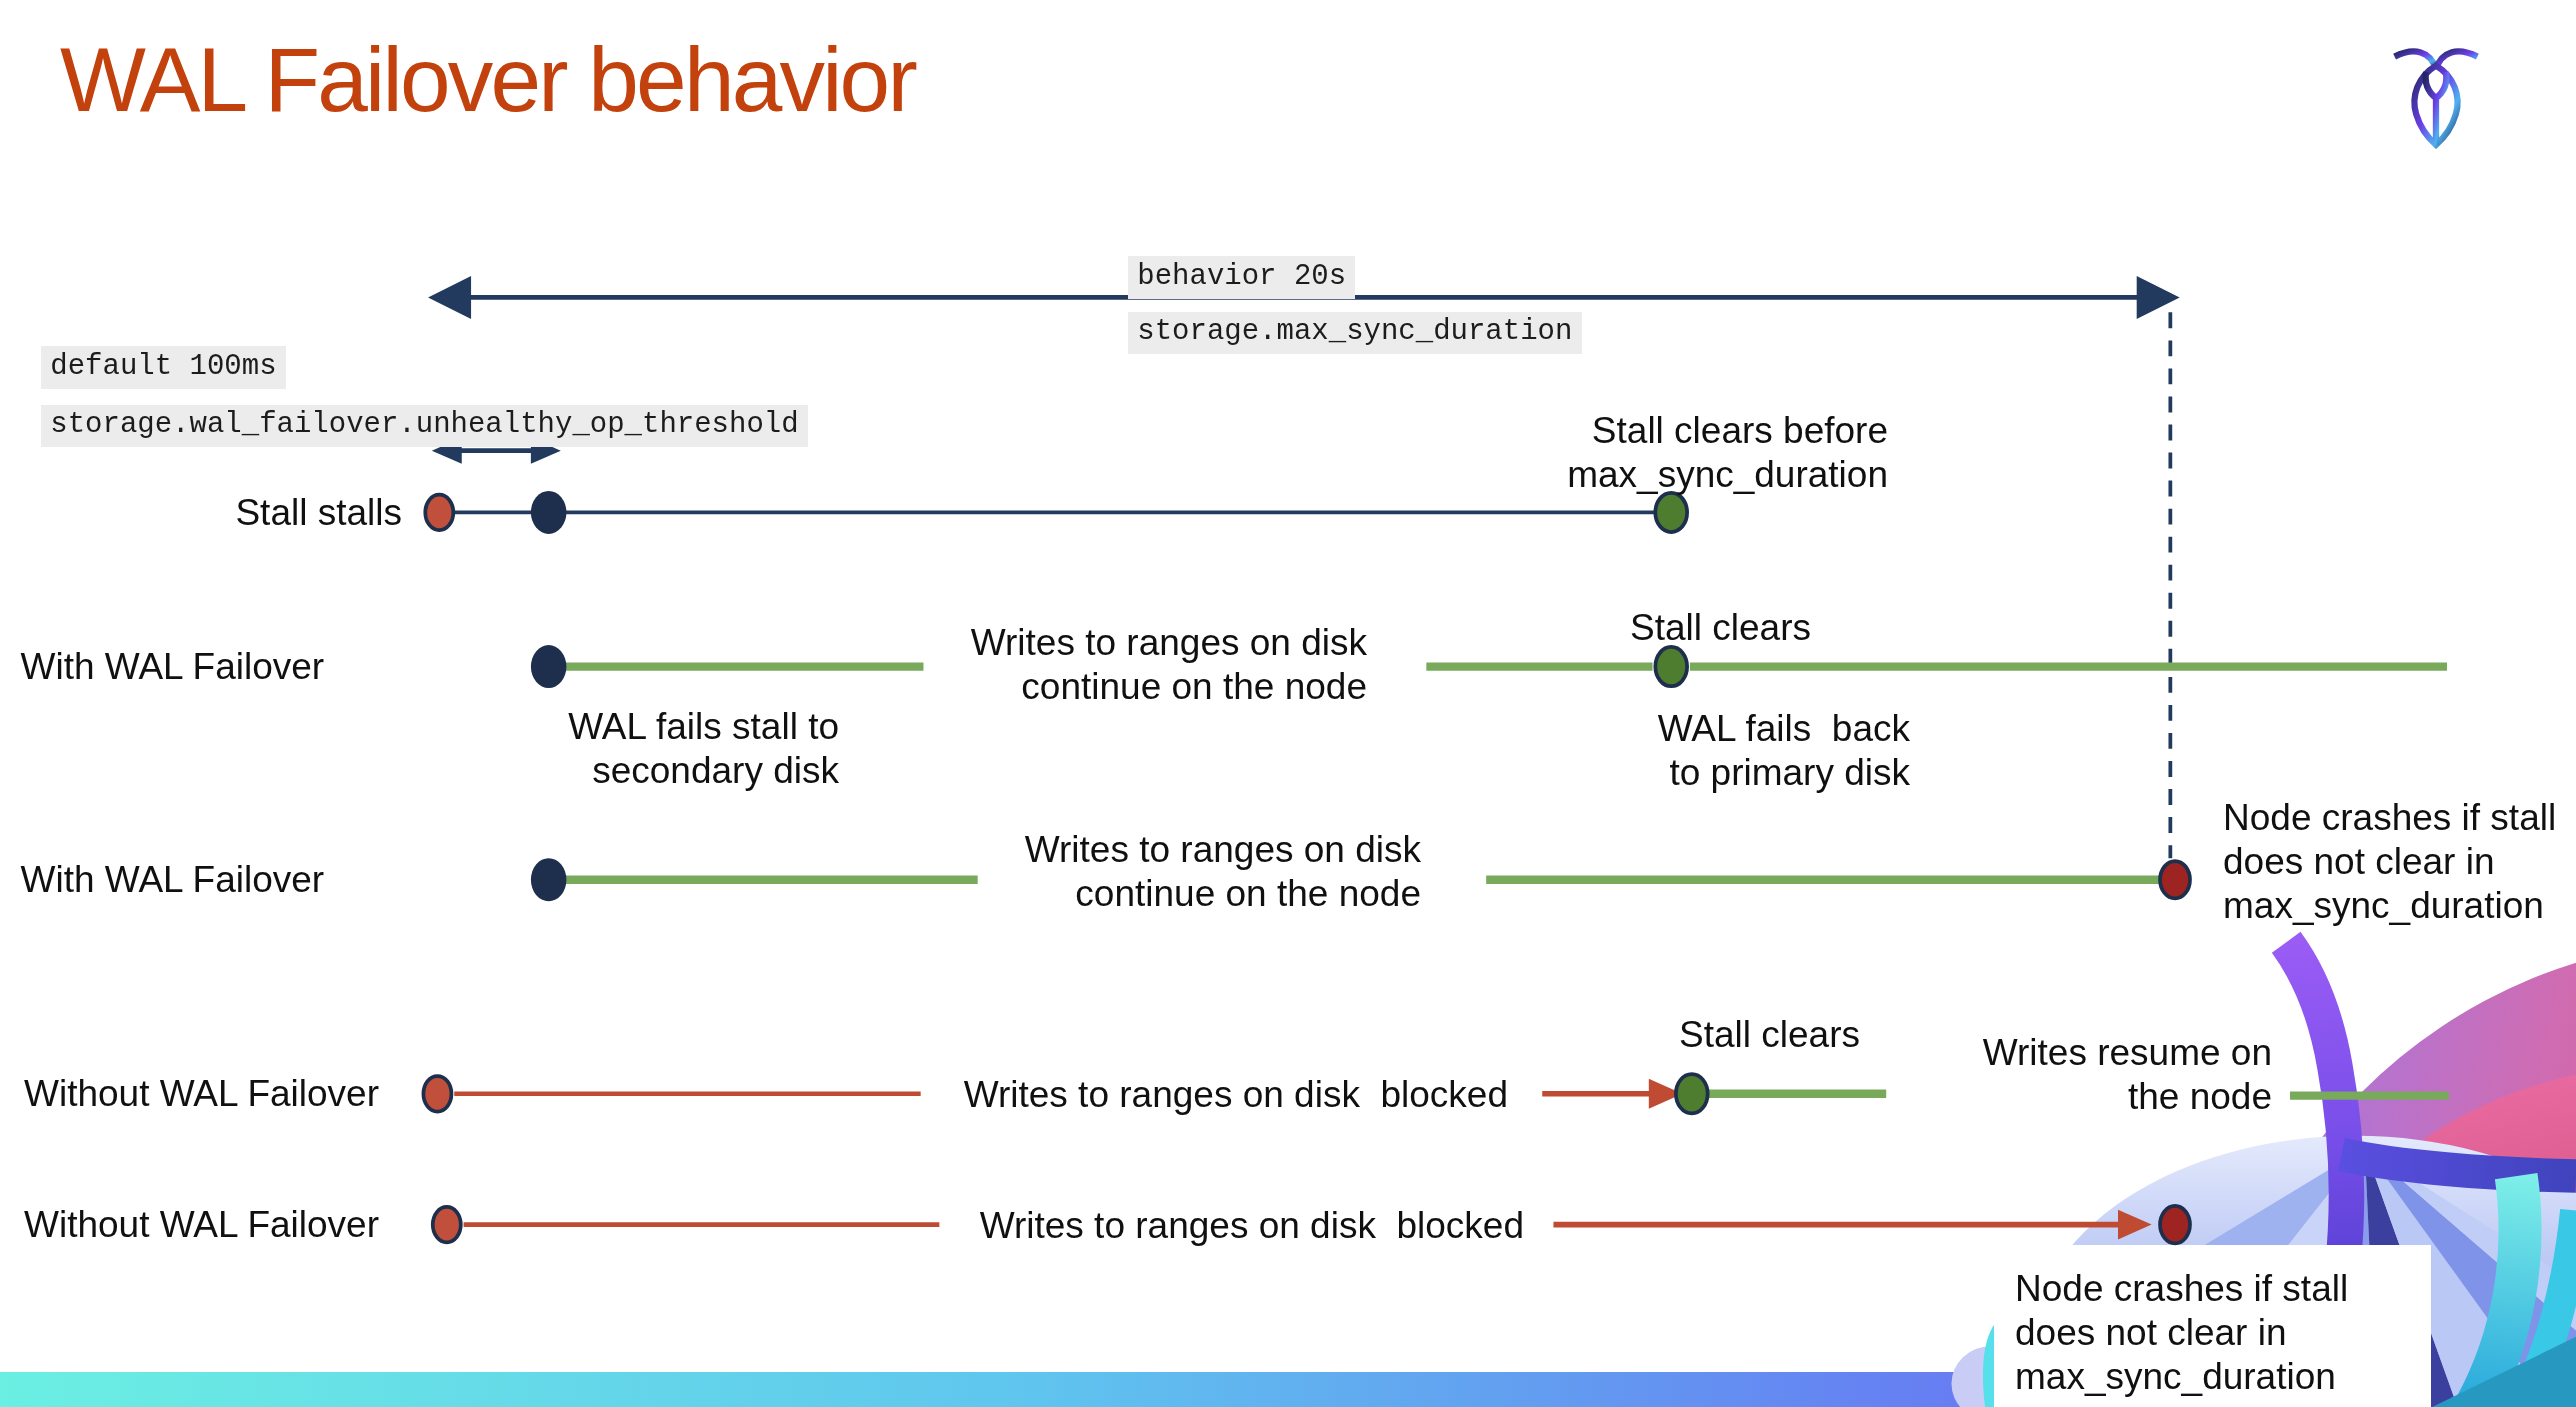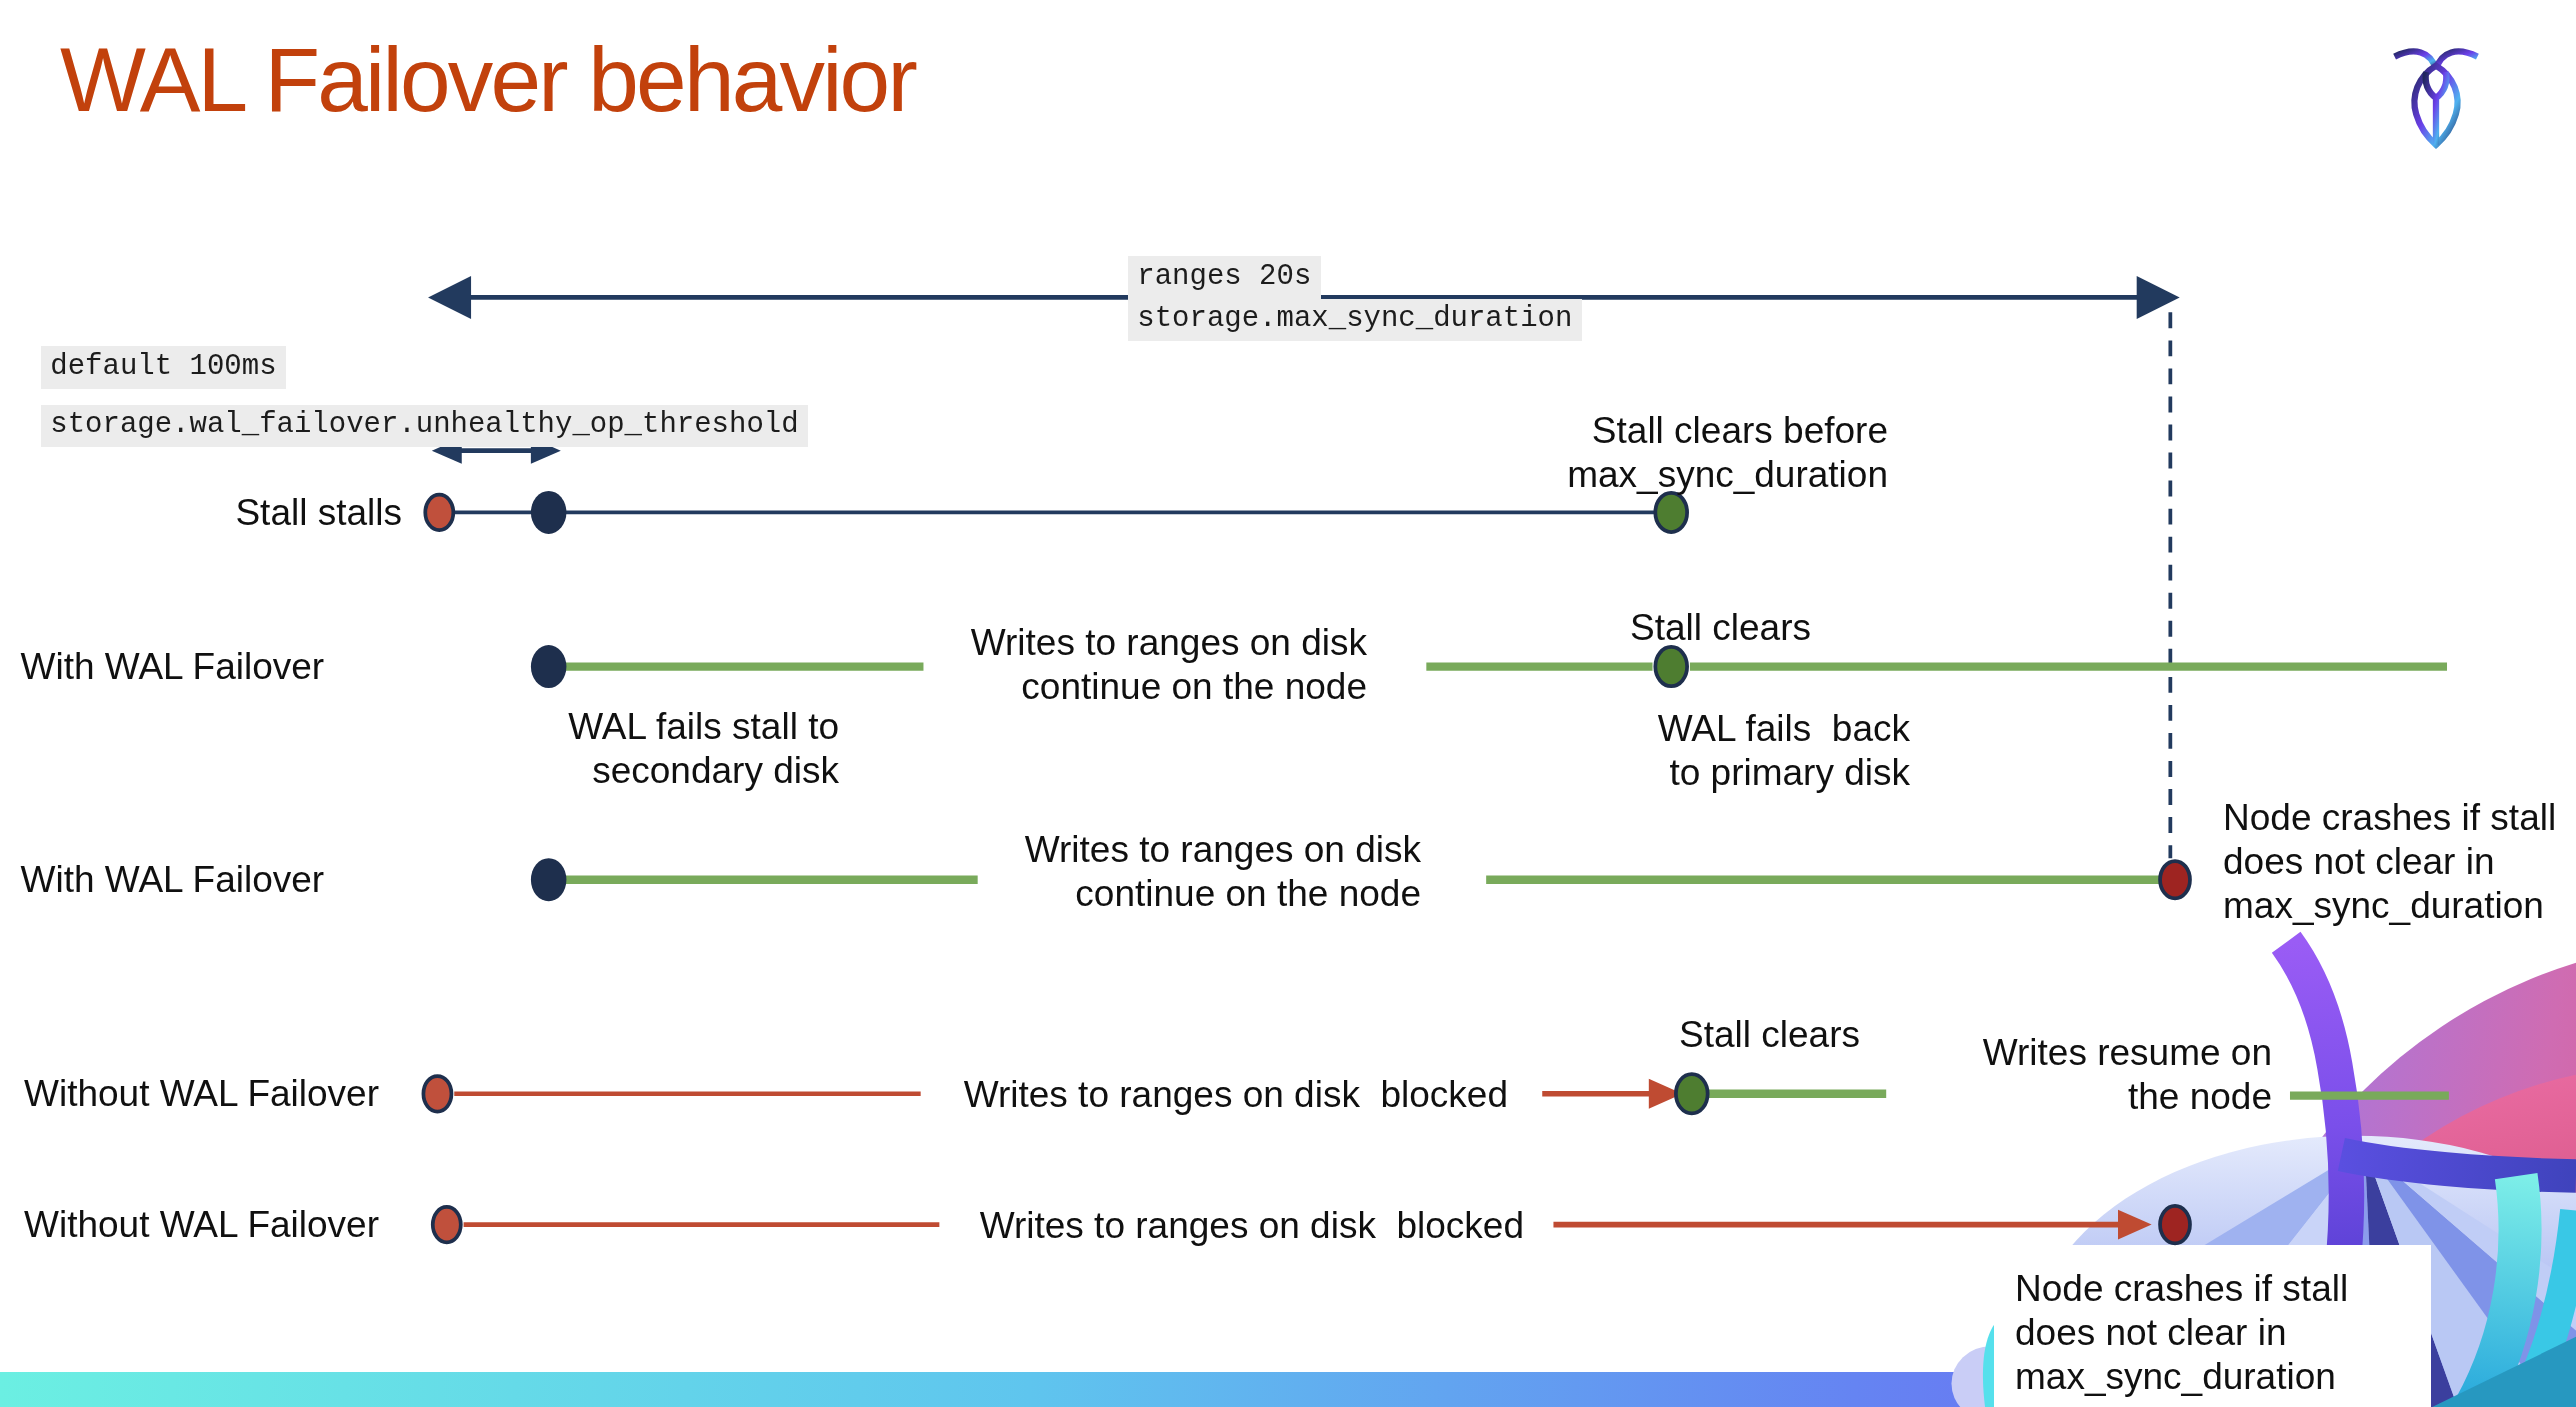--- a/index.html
+++ b/index.html
@@ -179,22 +179,22 @@
   <g>
     <line x1="496" y1="1310" x2="1005" y2="1310" style="stroke:var(--red)" stroke-width="5"></line>
     <line x1="1662" y1="1310" x2="2272" y2="1310" style="stroke:var(--red)" stroke-width="6"></line>
     <polygon points="2302,1310 2266,1294 2266,1326" style="fill:var(--red)"></polygon>
     <ellipse cx="478" cy="1310" rx="15" ry="19" style="fill:var(--red-dot);stroke:var(--navy)" stroke-width="4"></ellipse>
     <ellipse cx="2327" cy="1310" rx="16" ry="20" style="fill:var(--dark-red-dot);stroke:var(--navy)" stroke-width="4"></ellipse>
   </g>
 </svg>
 
 <div class="abs" style="left:1128px;top:256px;z-index:5">
-  <span class="code" style="display:inline-block">ranges 20s</span><br>
-  <span class="code" style="display:inline-block;margin-top:0">storage.max_sync_duration</span>
+  <span class="code" style="display:inline-block">behavior 20s</span><br>
+  <span class="code" style="display:inline-block;margin-top:13px">storage.max_sync_duration</span>
 </div>
 <div class="abs" style="left:41px;top:346px;z-index:5">
   <span class="code" style="display:inline-block">default 100ms</span><br>
   <span class="code" style="display:inline-block;margin-top:16px">storage.wal_failover.unhealthy_op_threshold</span>
 </div>
 
 <div class="abs rowlabel" style="left:131px;top:490px;width:271px;text-align:right">Stall stalls</div>
 <div class="abs rowlabel" style="left:20.6px;top:644px">With WAL Failover</div>
 <div class="abs rowlabel" style="left:20.6px;top:857px">With WAL Failover</div>
 <div class="abs rowlabel" style="left:24px;top:1071px">Without WAL Failover</div>

